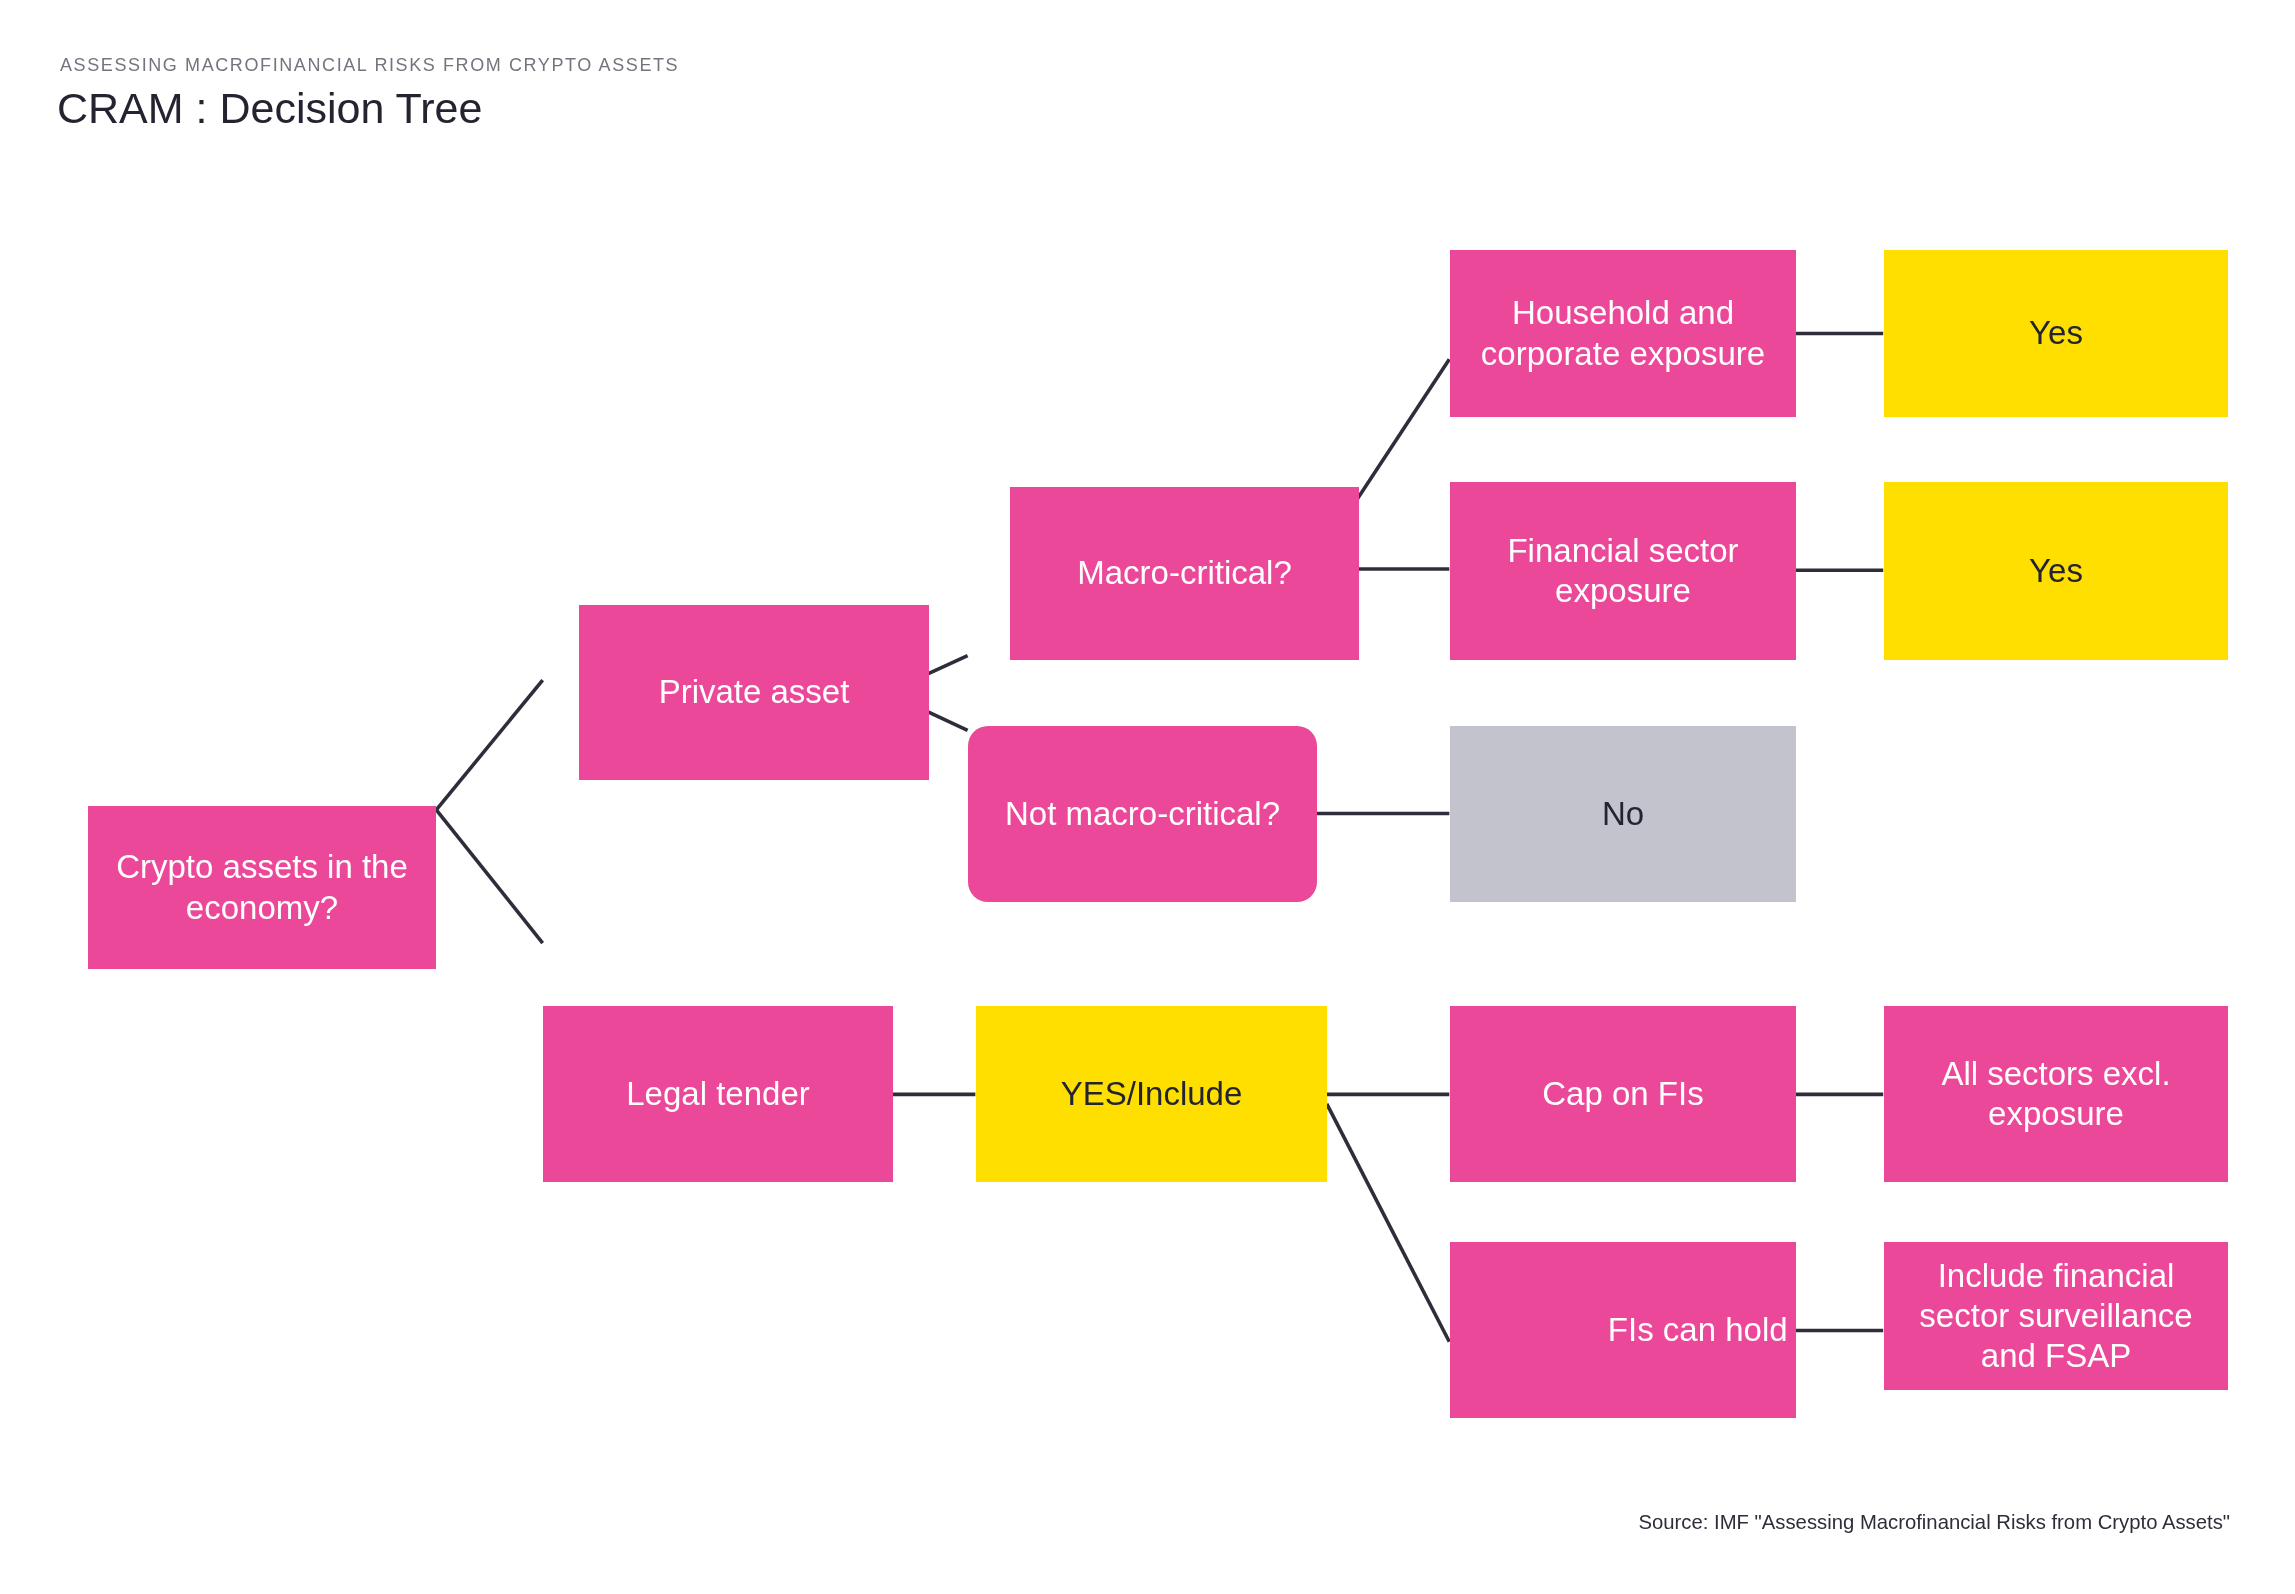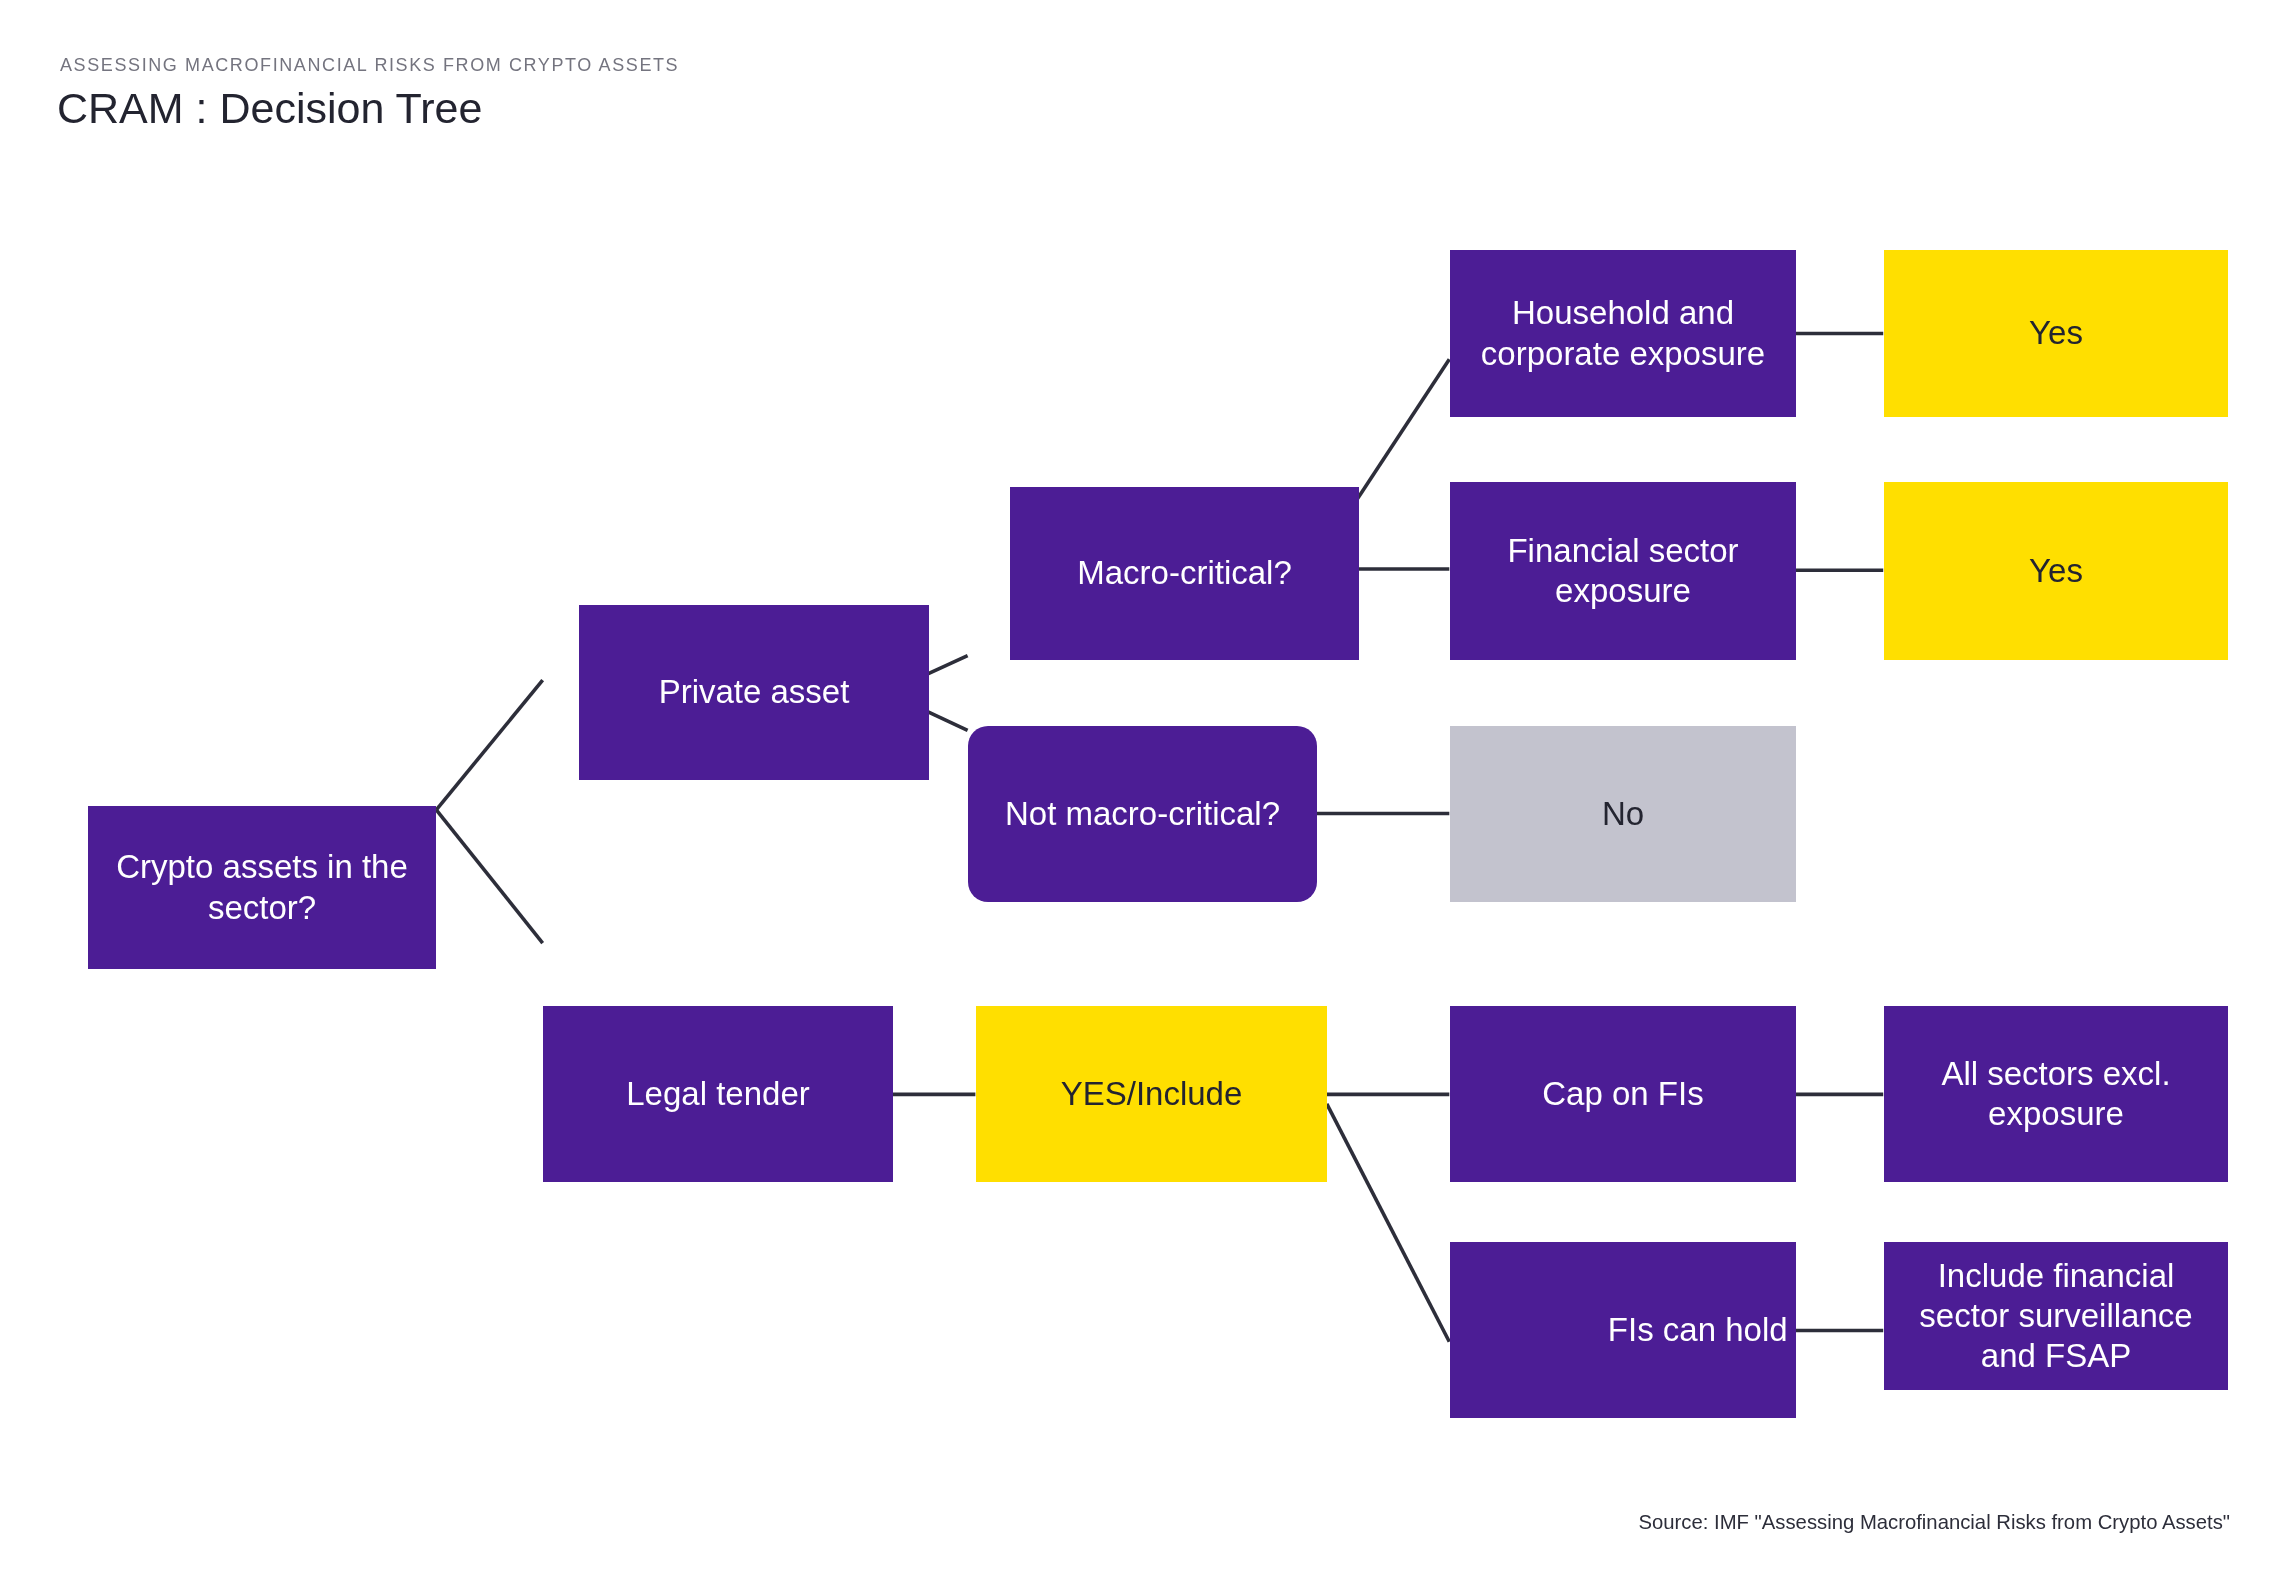--- a/index.html
+++ b/index.html
@@ -55,21 +55,21 @@
     display: flex;
     align-items: center;
     justify-content: center;
     text-align: center;
     box-sizing: border-box;
     padding: 3.6px 8.4px;
     line-height: 1.22;
     font-size: 33px;
     font-weight: 400;
   }
-  .node.gray   { background: #4c1d95; color: #ffffff; }
+  .node.gray   { background: #ec4899; color: #ffffff; }
   .node.yellow { background: #ffdf00; color: #232430; text-align: center; }
   .node.light  { background: #c3c3ce; color: #232430; }
 
   #source {
     position: absolute;
     right: 65px;
     top: 1511px;
     font-size: 20.3px;
     color: #2d2e3a;
     white-space: nowrap;
@@ -95,21 +95,21 @@
       <path d="M3003,954 L3151,954" stroke="#2D2E3A" stroke-width="6" fill="none"></path>
       <path d="M1493,1831 L1632,1831" stroke="#2D2E3A" stroke-width="6" fill="none"></path>
       <path d="M2220,1831 L2425,1831" stroke="#2D2E3A" stroke-width="6" fill="none"></path>
       <path d="M2220,1847 L2425,2245" stroke="#2D2E3A" stroke-width="6" fill="none"></path>
       <path d="M3003,1831 L3151,1831" stroke="#2D2E3A" stroke-width="6" fill="none"></path>
       <path d="M3003,2226 L3151,2226" stroke="#2D2E3A" stroke-width="6" fill="none"></path>
     </svg>
 
   <div id="node-layer">
       <div class="node gray" style="left: 88px; top: 806px; width: 348px; height: 163px;">
-        <span>Crypto assets in the sector?</span>
+        <span>Crypto assets in the economy?</span>
       </div>
       <div class="node gray" style="left: 543px; top: 605px; width: 350px; height: 175px; margin-left: 36px;">
         <span>Private asset</span>
       </div>
       <div class="node gray" style="left: 543px; top: 1006px; width: 350px; height: 176px;">
         <span>Legal tender</span>
       </div>
       <div class="node gray" style="left: 968px; top: 487px; width: 349px; height: 173px; margin-left: 42px;">
         <span>Macro-critical?</span>
       </div>

